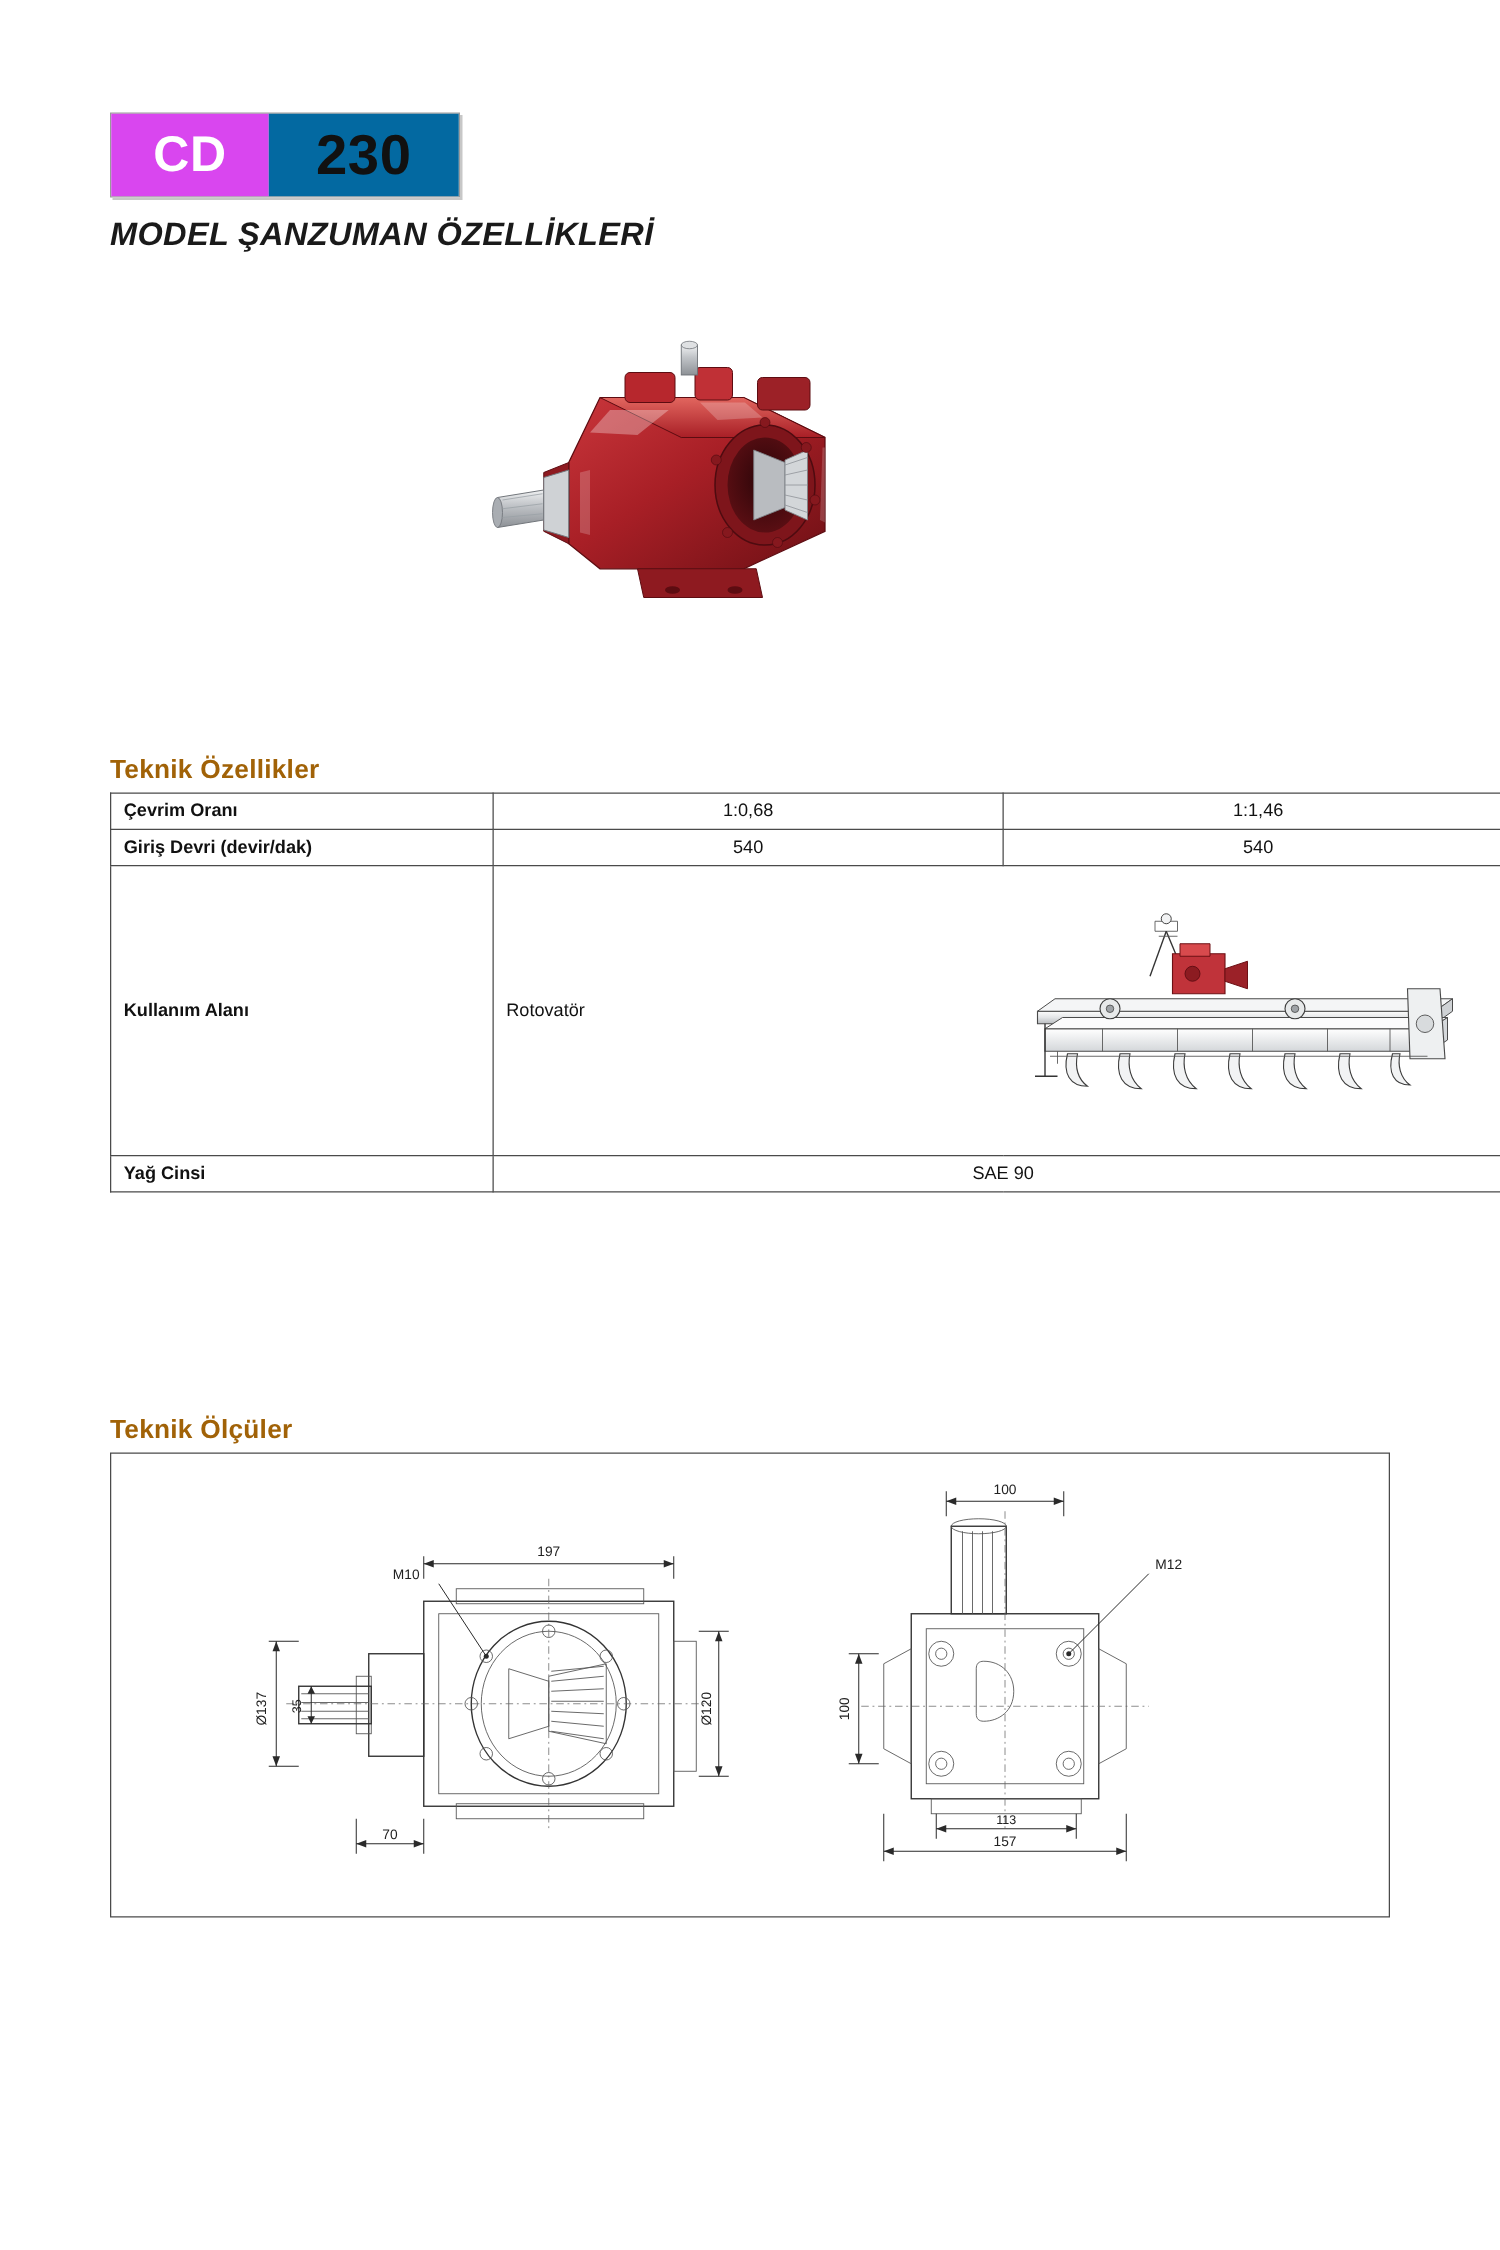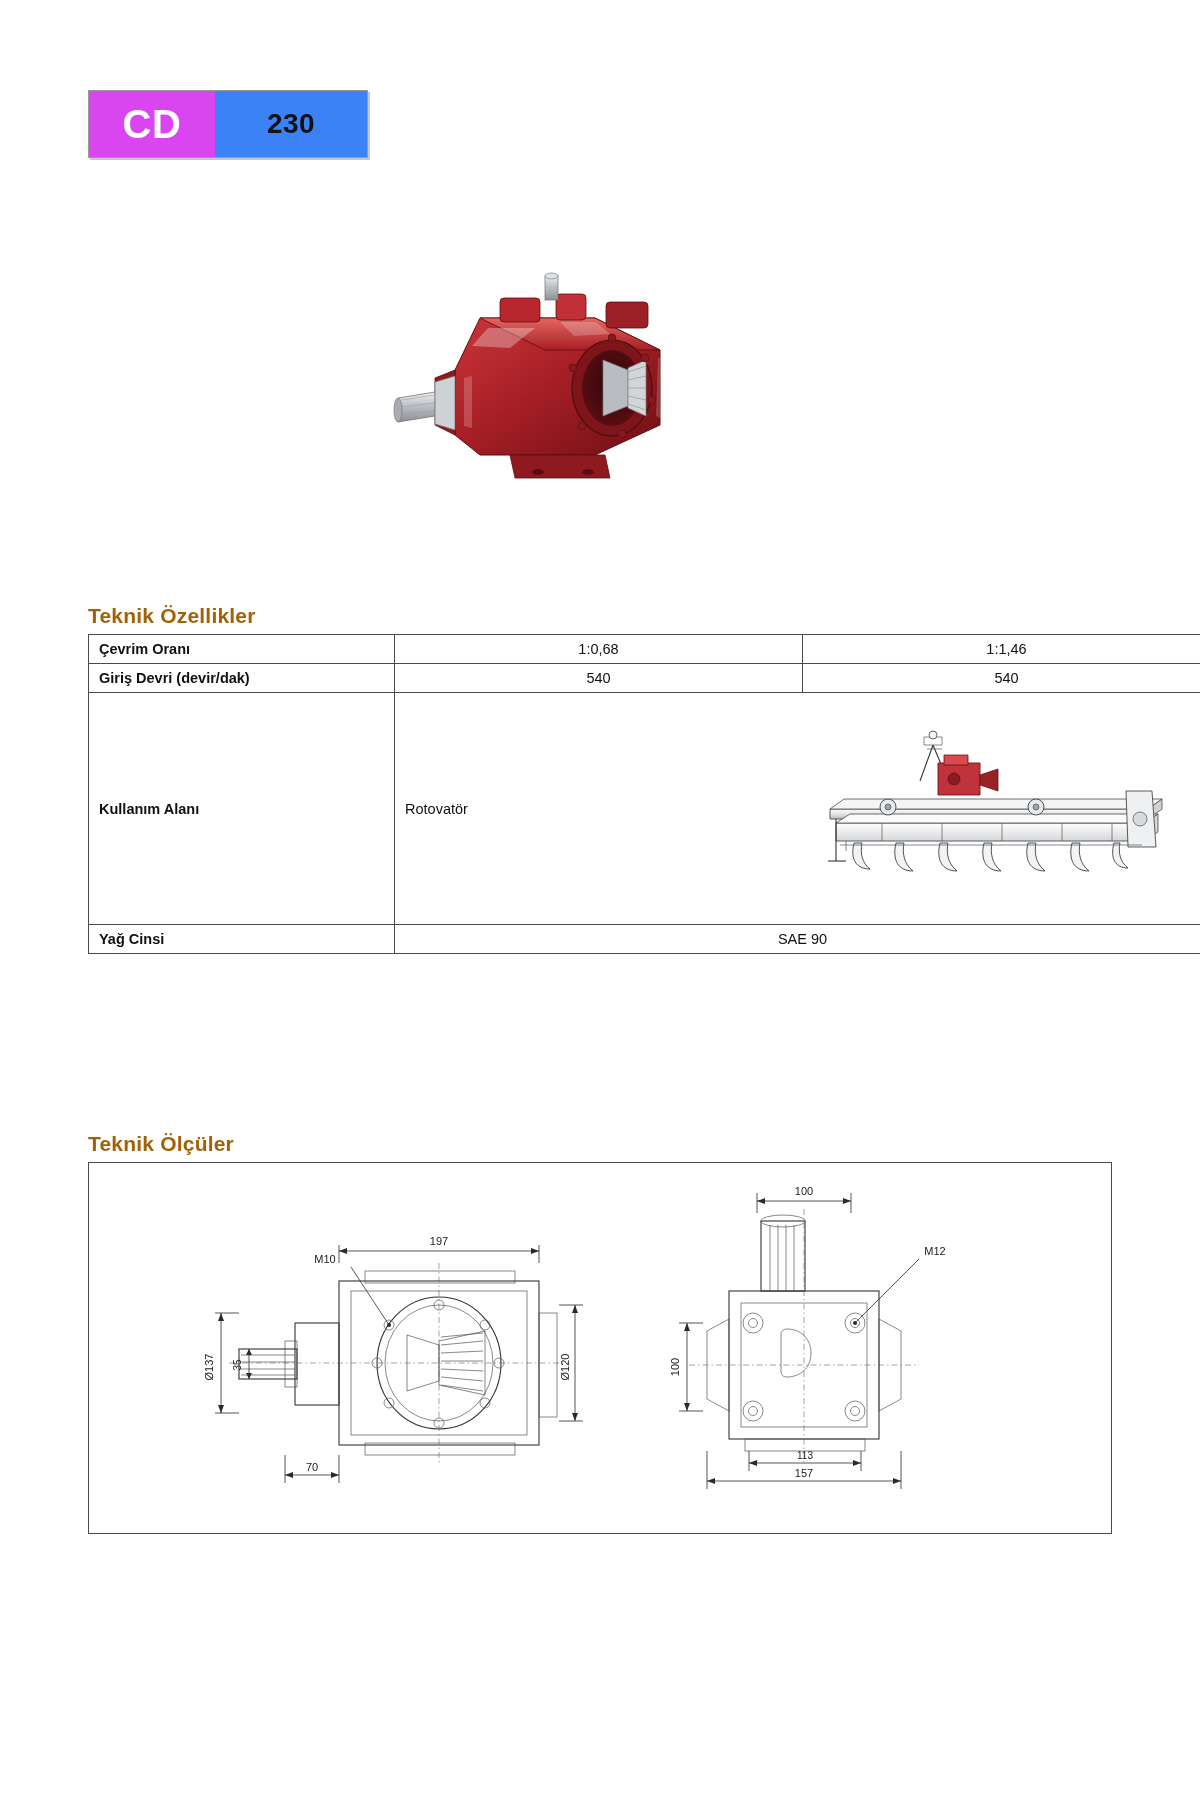--- a/index.html
+++ b/index.html
@@ -44,23 +44,23 @@
     font-size: 40px;
     font-weight: bold;
     letter-spacing: 0.5px;
     padding: 0 22px;
     display: flex;
     align-items: center;
     justify-content: center;
     min-width: 82px;
   }
   .badge-right {
-    background: #3b82f6;
+    background: #0369a1;
     color: #111111;
-    font-size: 28px;
+    font-size: 45px;
     font-weight: bold;
     letter-spacing: 0.5px;
     padding: 0 24px;
     display: flex;
     align-items: center;
     justify-content: center;
     min-width: 104px;
   }
   .subtitle {
     margin-top: 14px;
@@ -162,20 +162,21 @@
 </head>
 <body>
 
 <div class="page">
 
   <div class="header">
     <div class="badge">
       <div class="badge-left">CD</div>
       <div class="badge-right">230</div>
     </div>
+    <div class="subtitle">MODEL ŞANZUMAN ÖZELLİKLERİ</div>
   </div>
 
   <div class="photo-wrap">
     <svg width="380" height="270" viewBox="0 0 380 270" xmlns="http://www.w3.org/2000/svg">
       <defs>
         <linearGradient id="redBody" x1="0" y1="0" x2="1" y2="1">
           <stop offset="0%" stop-color="#c9363b"></stop>
           <stop offset="45%" stop-color="#a81f26"></stop>
           <stop offset="100%" stop-color="#6e1015"></stop>
         </linearGradient>

